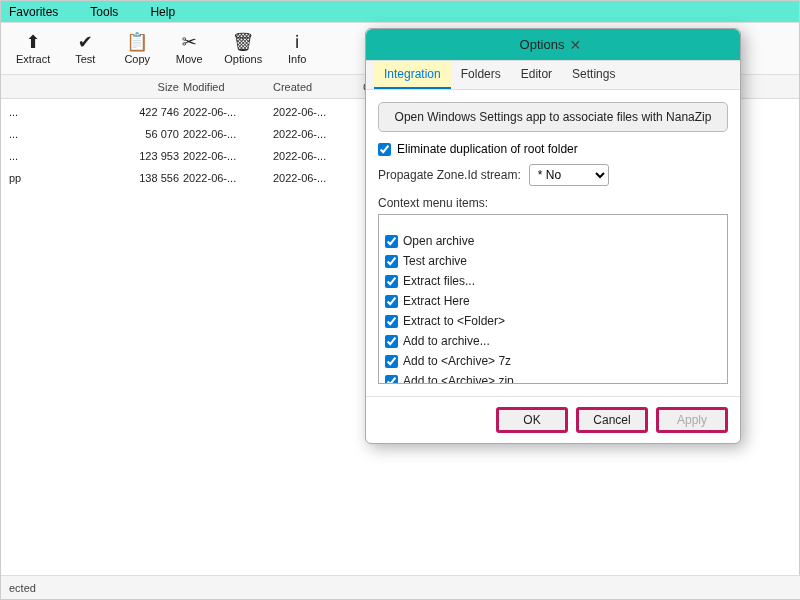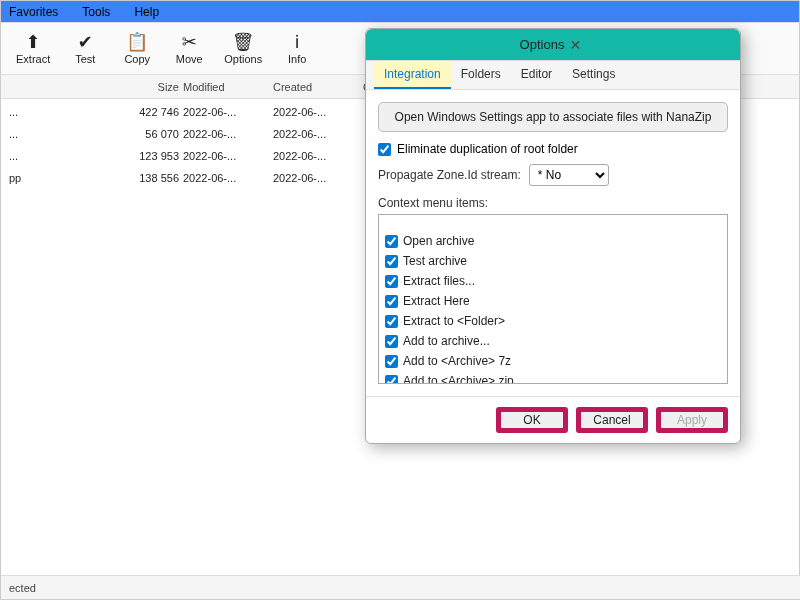--- a/index.html
+++ b/index.html
@@ -21,24 +21,24 @@
       height: 600px;
       background: #ffffff;
       border: 1px solid #ccc;
     }
 
     
     .menu-bar {
       display: flex;
       align-items: center;
       height: 22px;
-      background: #3b82f6;
+      background: #5eead4;
       border-bottom: 1px solid #ddd;
       padding: 0 4px;
-      gap: 16px;
+      gap: 24px;
     }
     .menu-item {
       font-size: 12px;
       color: #000;
       padding: 2px 4px;
       cursor: pointer;
     }
 
     
     .toolbar {
@@ -265,21 +265,21 @@
       gap: 8px;
       padding: 10px 12px;
       border-top: 1px solid #e0e0e0;
     }
     .footer-btn {
       min-width: 72px;
       height: 26px;
       border-radius: 3px;
       font-size: 12px;
       cursor: pointer;
-      border: 5px solid #be185d;
+      border: 3px solid #be185d;
       background: #f0f0f0;
       color: #222;
       display: flex;
       align-items: center;
       justify-content: center;
     }
     .footer-btn.primary {
       background: #f0f0f0;
     }
     .footer-btn.disabled {

